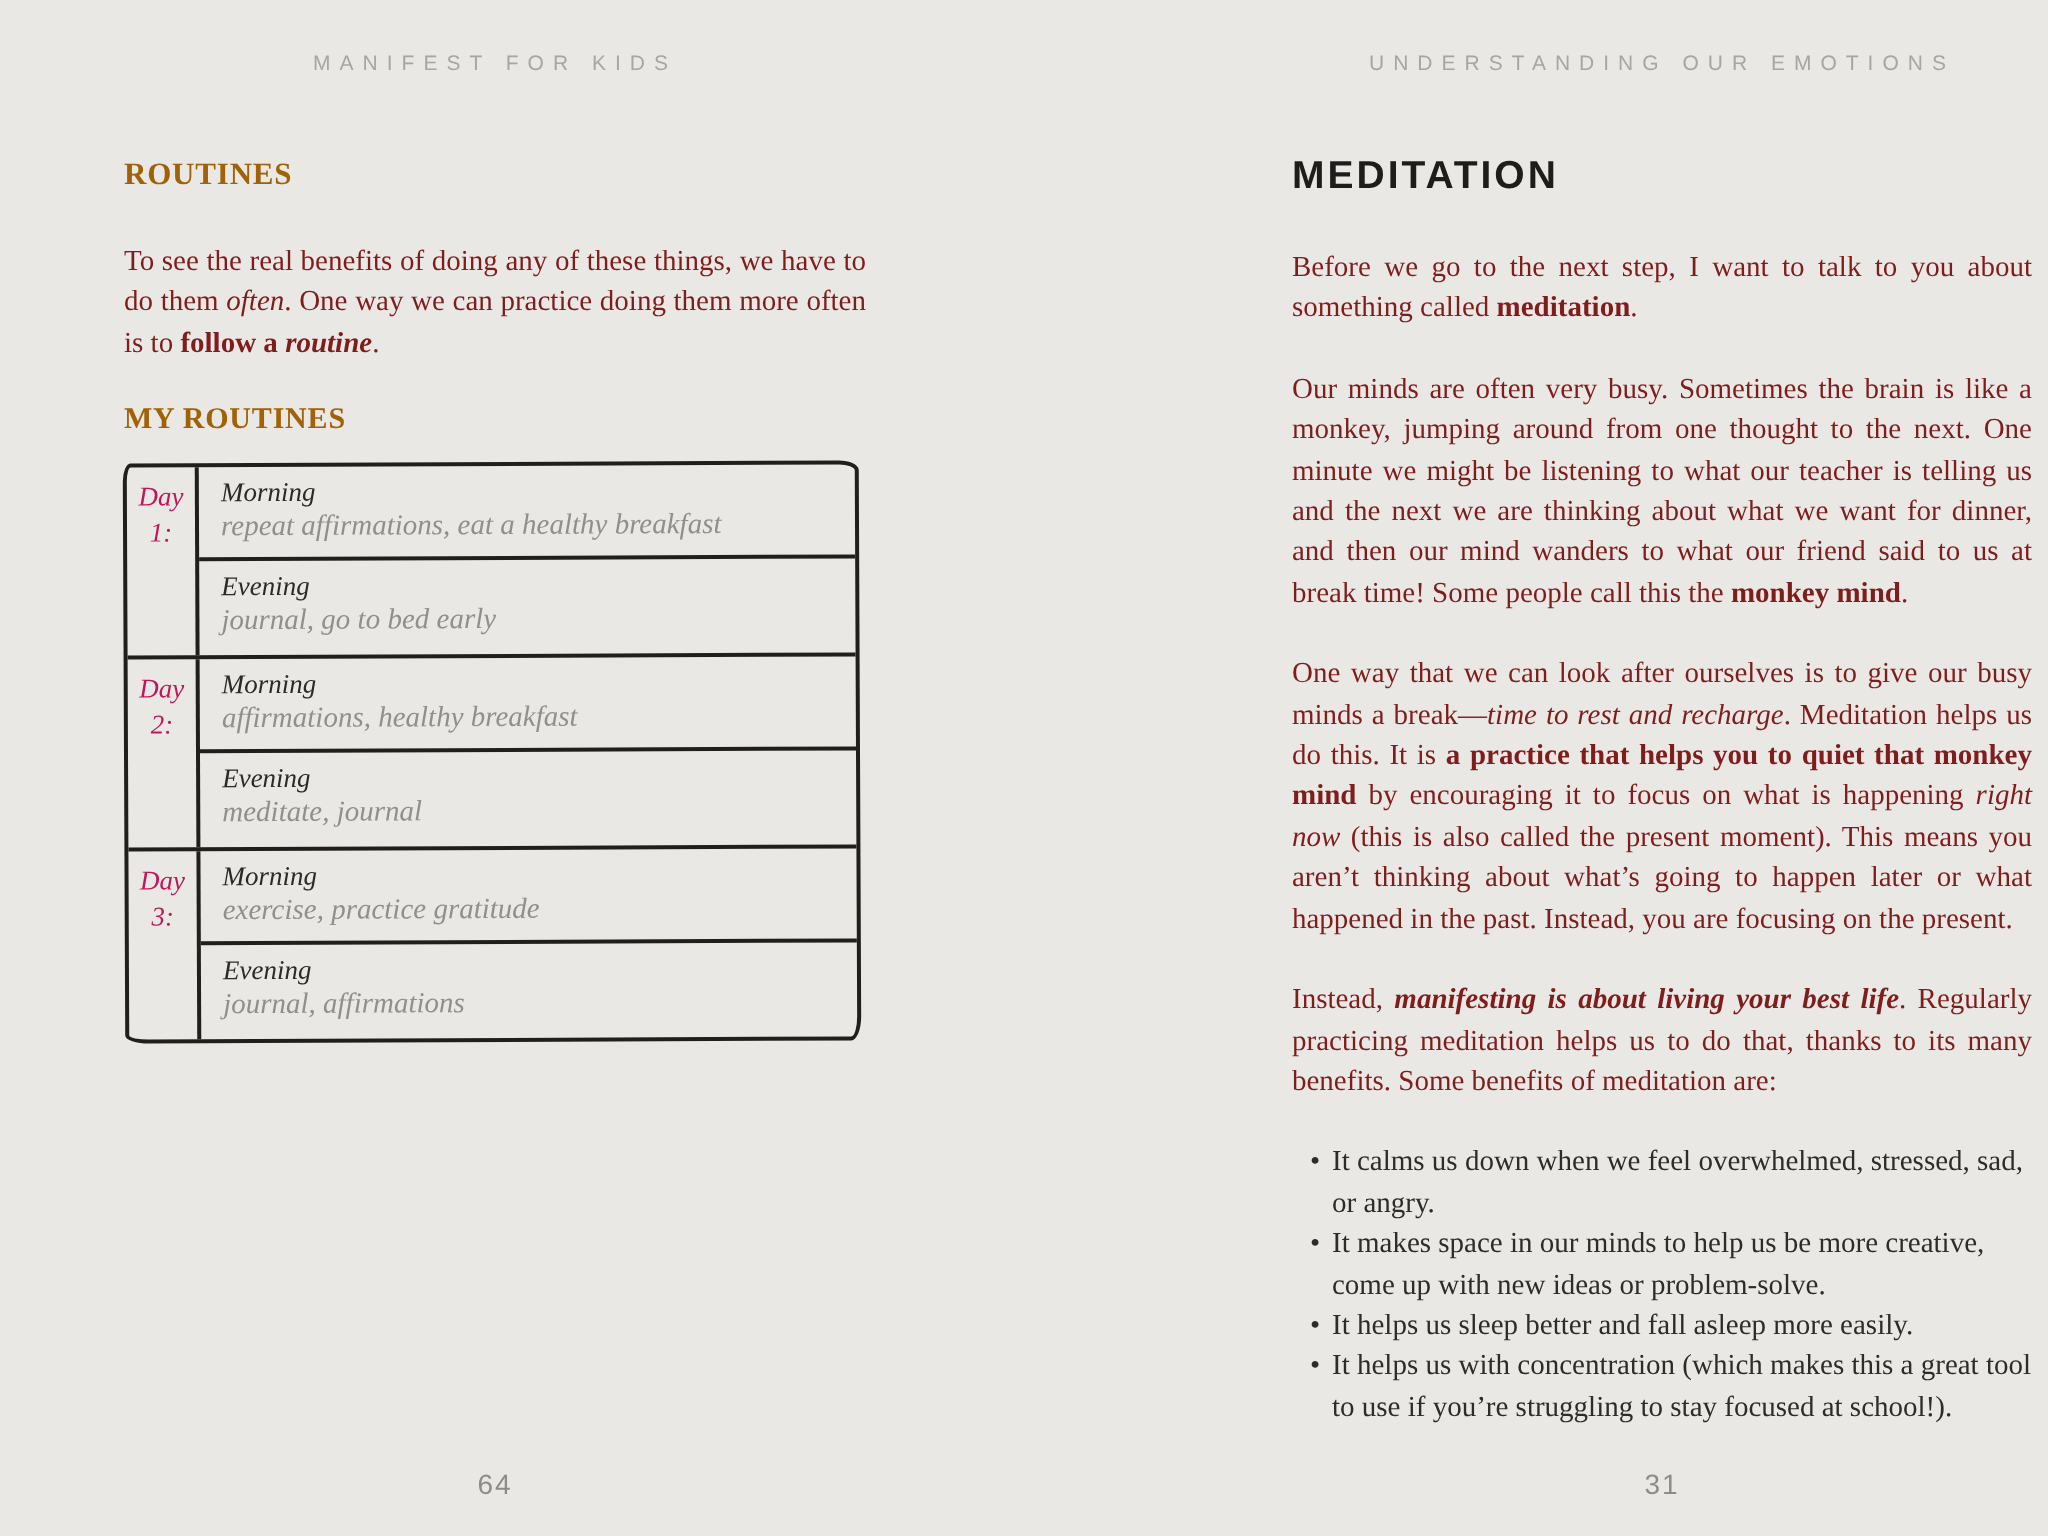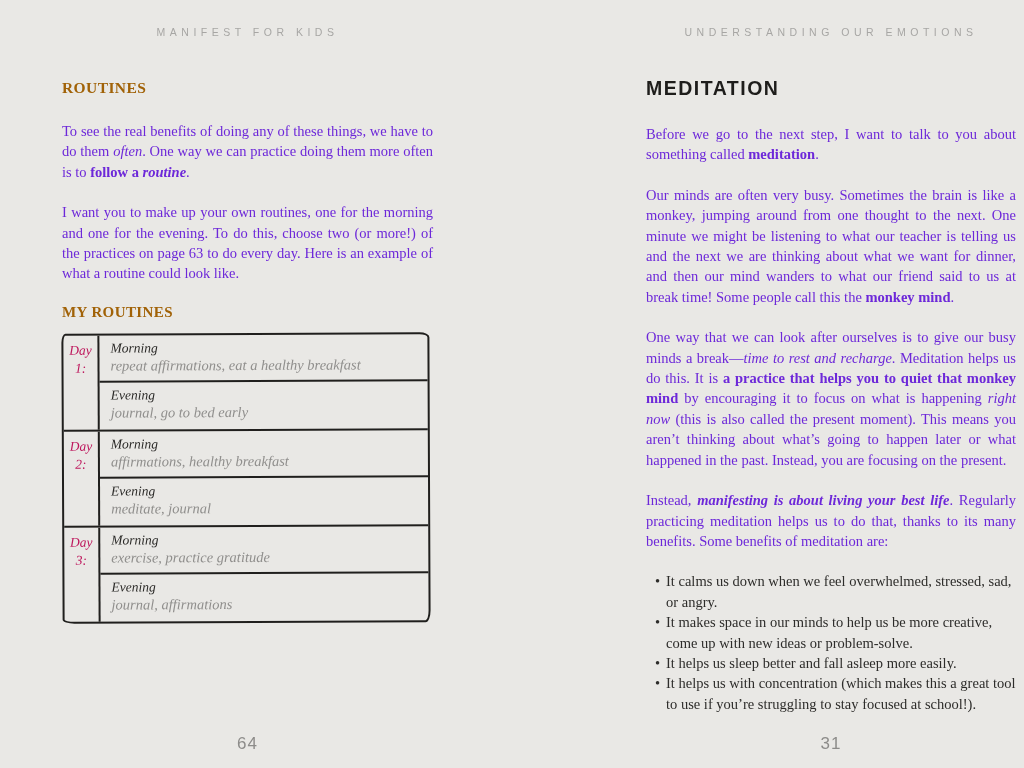--- a/index.html
+++ b/index.html
@@ -43,21 +43,21 @@
     font-size: 19.5px;
     letter-spacing: 1.5px;
     color: #1e1d1b;
   }
 
   .body-text {
     margin: 0 0 20px 0;
     font-size: 14.5px;
     line-height: 20.4px;
     text-align: justify;
-    color: #6d28d9;
+    color: #7f1d1d;
   }
   .b  { font-weight: 700; }
   .i  { font-style: italic; }
   .bi { font-weight: 700; font-style: italic; }
 
   
   .rt {
     margin-top: 0;
     width: 368px;
     box-sizing: border-box;
@@ -116,37 +116,36 @@
   .bullet { flex: none; width: 11px; }
   .li-text { flex: 1; }
 
   .page-num {
     position: absolute;
     top: 734px;
     left: 0;
     width: 100%;
     text-align: center;
     font-family: "Liberation Sans", sans-serif;
-    font-size: 17px;
+    font-size: 14px;
     letter-spacing: 1px;
     color: #8d8c8a;
   }
 </style>
 </head>
 <body>
 
 <div class="spread">
 
   <section class="page page--left">
     <div class="running-head">MANIFEST FOR KIDS</div>
 
     <h2 class="serif-heading">ROUTINES</h2>
 
     <p class="body-text"><span>To see the real benefits of doing any of these things, we have to do them </span><span class="i">often</span><span>. One way we can practice doing them more often is to </span><span class="b">follow a </span><span class="bi">routine</span><span>.</span></p>
-    <p class="body-text"><span>I want you to make up your own routines, one for the morning and one for the evening. To do this, choose two (or more!) of the practices on page 63 to do every day. Here is an example of what a routine could look like.</span></p>
 
     <h3 class="serif-heading routine-heading">MY ROUTINES</h3>
 
     <div class="rt">
 
       <div class="rt-day">
         <div class="rt-daycell">
           <span>Day</span>
           <span>1:</span>
         </div>

